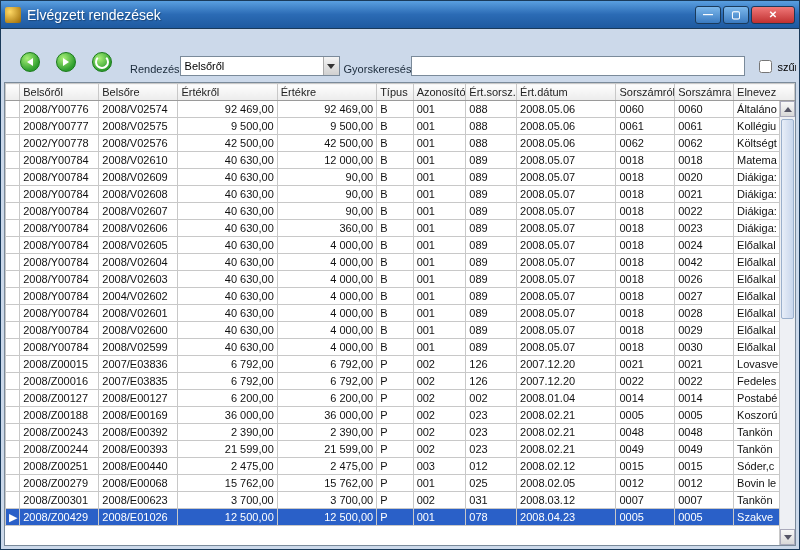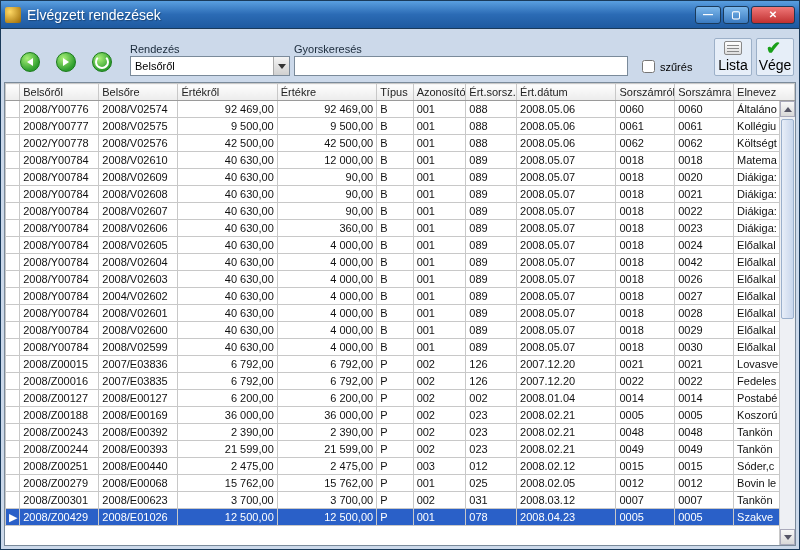--- a/index.html
+++ b/index.html
@@ -13,21 +13,21 @@
   .wbtn.min, .wbtn.max { background: linear-gradient(to bottom, #7cb8ec, #3a7ac0); }
   .wbtn.close { background: linear-gradient(to bottom, #f07878, #c03030); width: 44px; }
   .content { flex: 1; background: #ccd9ea; display: flex; flex-direction: column; border: 3px solid #ccd9ea; overflow: hidden; }
   .toolbar { display: flex; align-items: flex-end; padding: 6px 2px 6px 2px; gap: 4px; }
   .toolbtns { display: flex; gap: 16px; padding: 8px 14px 4px 14px; align-items: center; }
   .toolbtn { width: 20px; height: 20px; border-radius: 50%; background: radial-gradient(circle at 35% 30%, #a8f078, #2e9e2e 70%); border: 1px solid #1a7a1a; position: relative; cursor: pointer; }
   .toolbtn::after { content:''; position:absolute; left:50%; top:50%; transform:translate(-50%,-50%); }
   .toolbtn.back::after { border-right:6px solid #fff; border-top:4px solid transparent; border-bottom:4px solid transparent; }
   .toolbtn.fwd::after  { border-left:6px solid #fff; border-top:4px solid transparent; border-bottom:4px solid transparent; }
   .toolbtn.ref::after  { width:10px; height:10px; border:2px solid #fff; border-radius:50%; border-top-color:transparent; }
-  .fieldcol { display:flex; flex-direction:column; }
+  .fieldcol { display:flex; flex-direction:row;align-items:flex-end; }
   .fieldcol label { font-size:11px; color:#1a2a3a; margin-bottom:1px; }
   .combo { display:flex; align-items:center; background:#fff; border:1px solid #7a8a9a; width:160px; height:20px; }
   .combo span { flex:1; padding:1px 4px; }
   .combo .arrow { width:16px; height:18px; background:linear-gradient(to bottom,#f4f4f4,#d0d0d0); border-left:1px solid #aaa; display:flex; align-items:center; justify-content:center; }
   .combo .arrow::after { content:''; border-left:4px solid transparent; border-right:4px solid transparent; border-top:5px solid #333; }
   .searchbox { width:334px; height:20px; background:#fff; border:1px solid #7a8a9a; padding:1px 3px; }
   .chk { display:flex; align-items:center; gap:2px; margin-left:6px; }
   .chk input { width:13px; height:13px; }
   .endbtns { display:flex; gap:0; margin-left:auto; }
   .endbtn { width:38px; height:38px; border:1px solid #9cb0c8; background:#e6eef8; border-radius:2px; display:flex; flex-direction:column; align-items:center; justify-content:center; cursor:pointer; margin-left:4px; }

